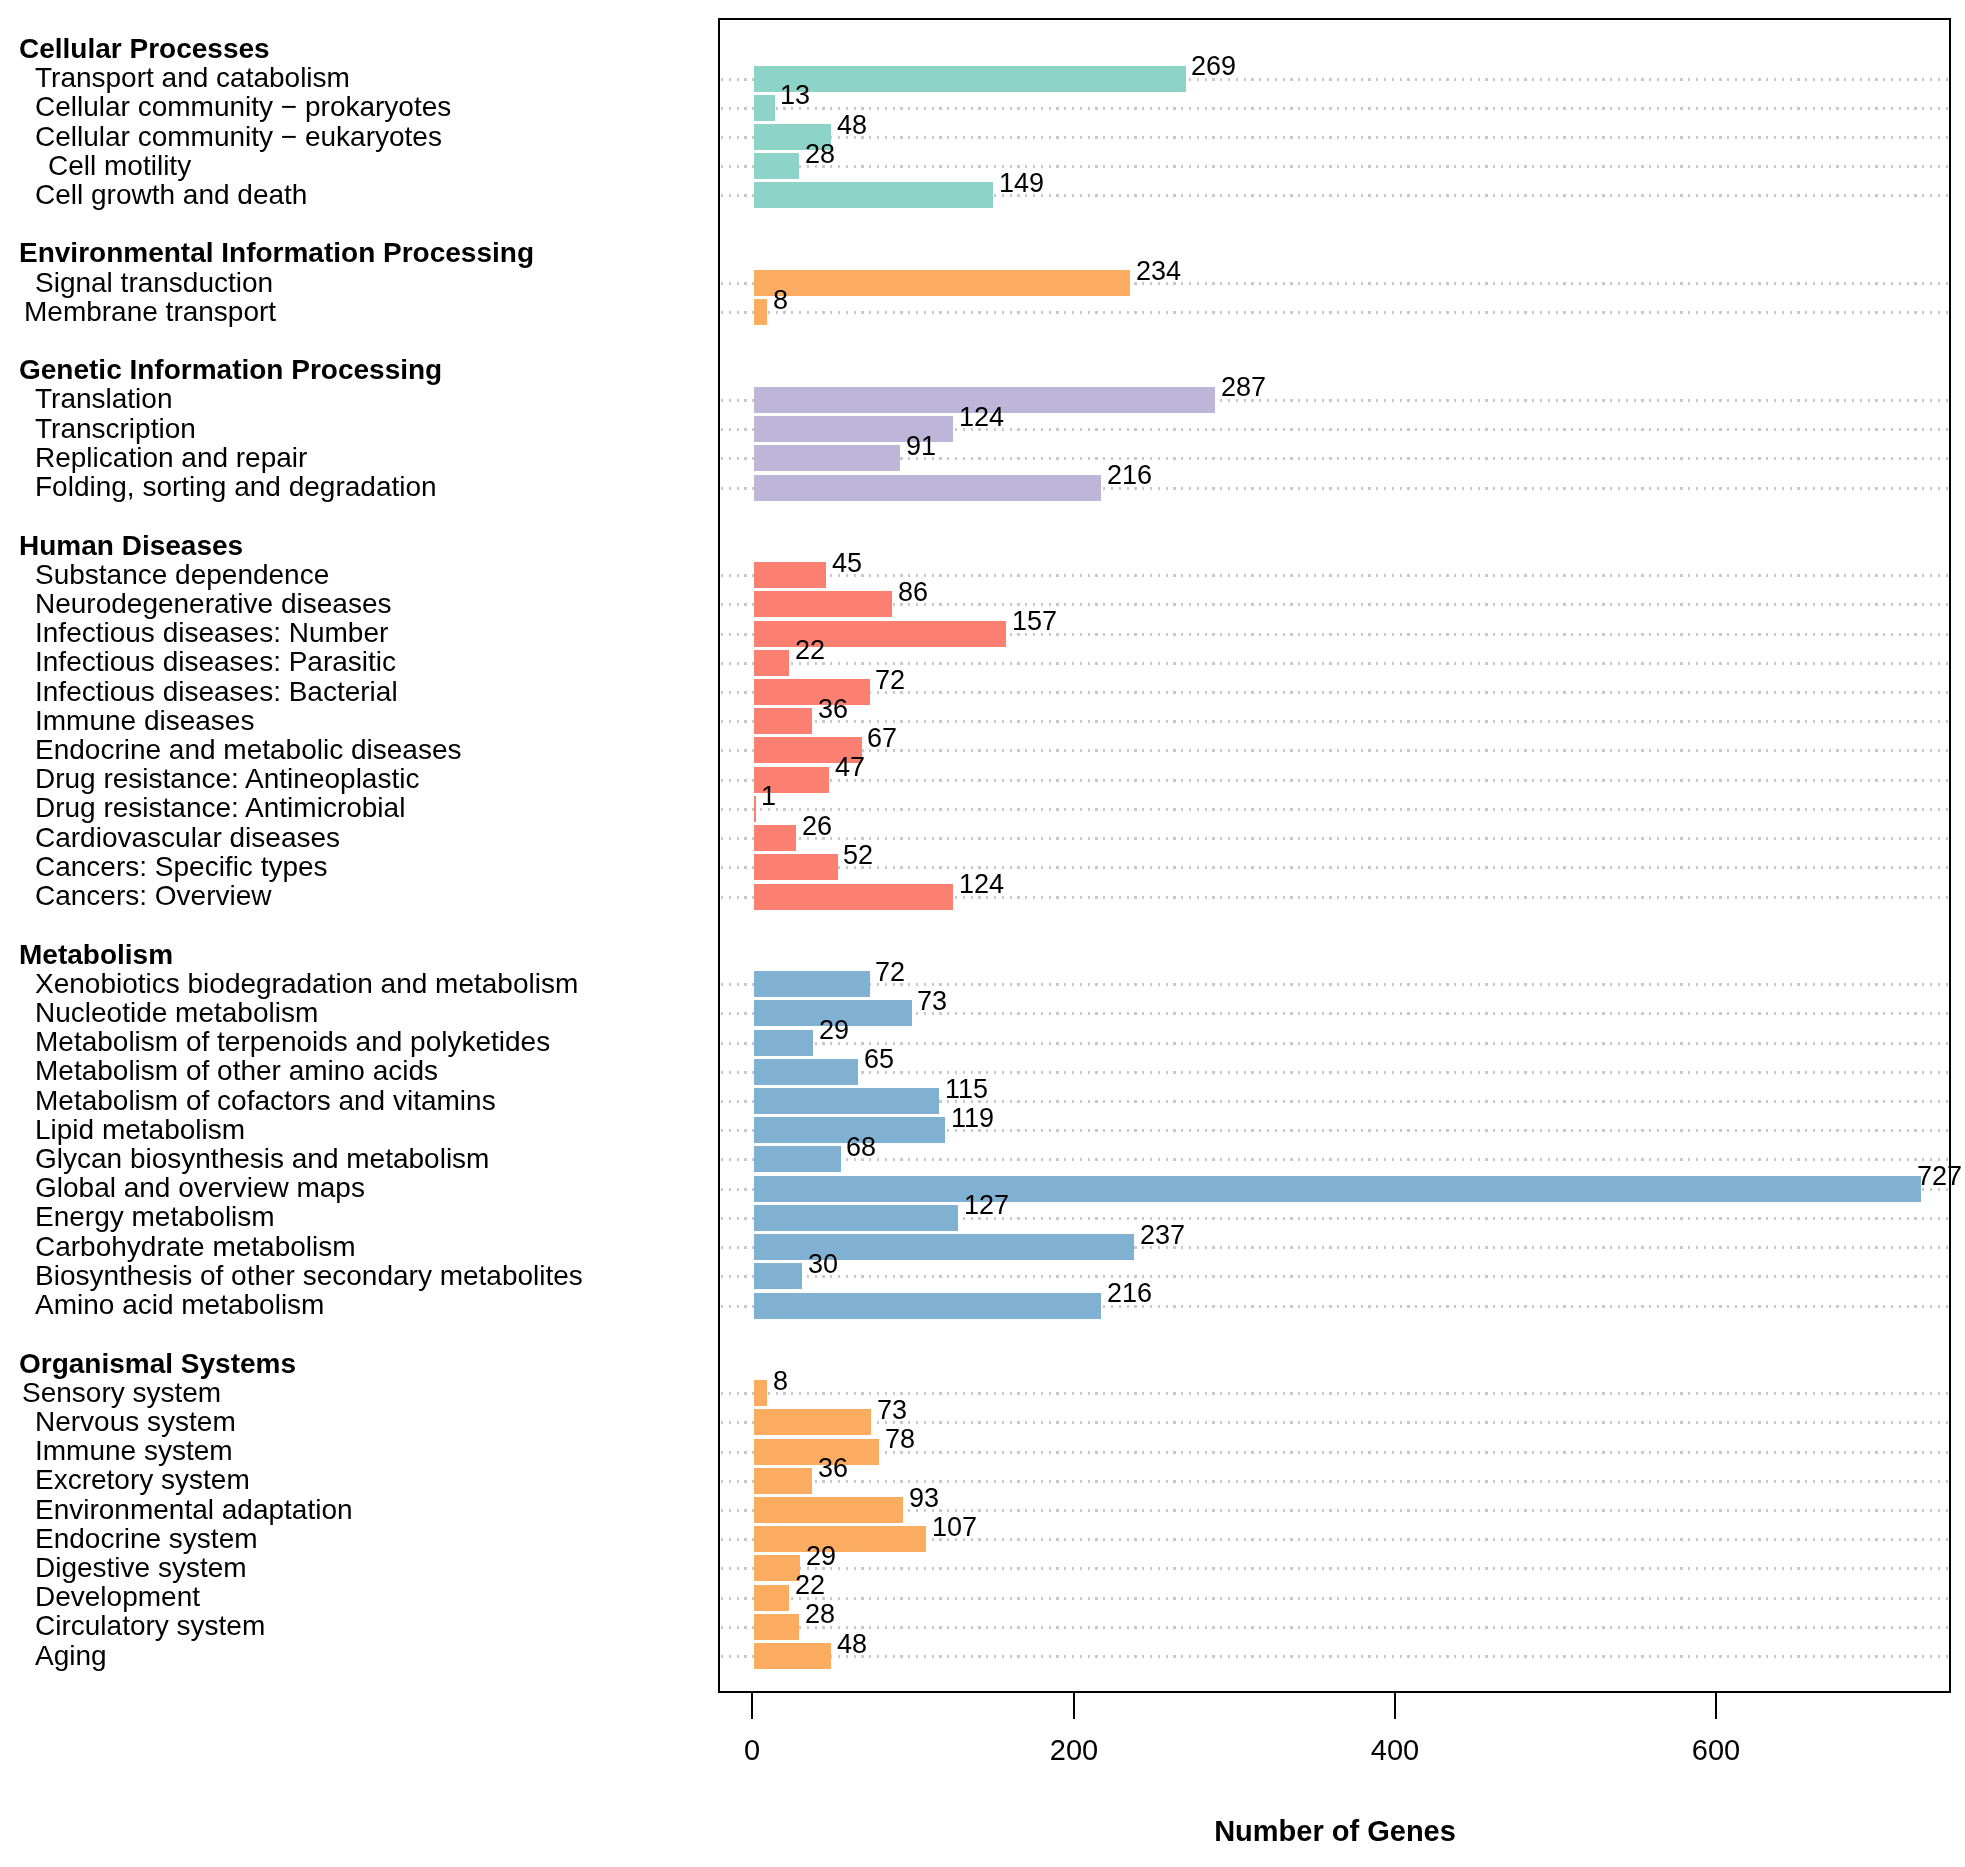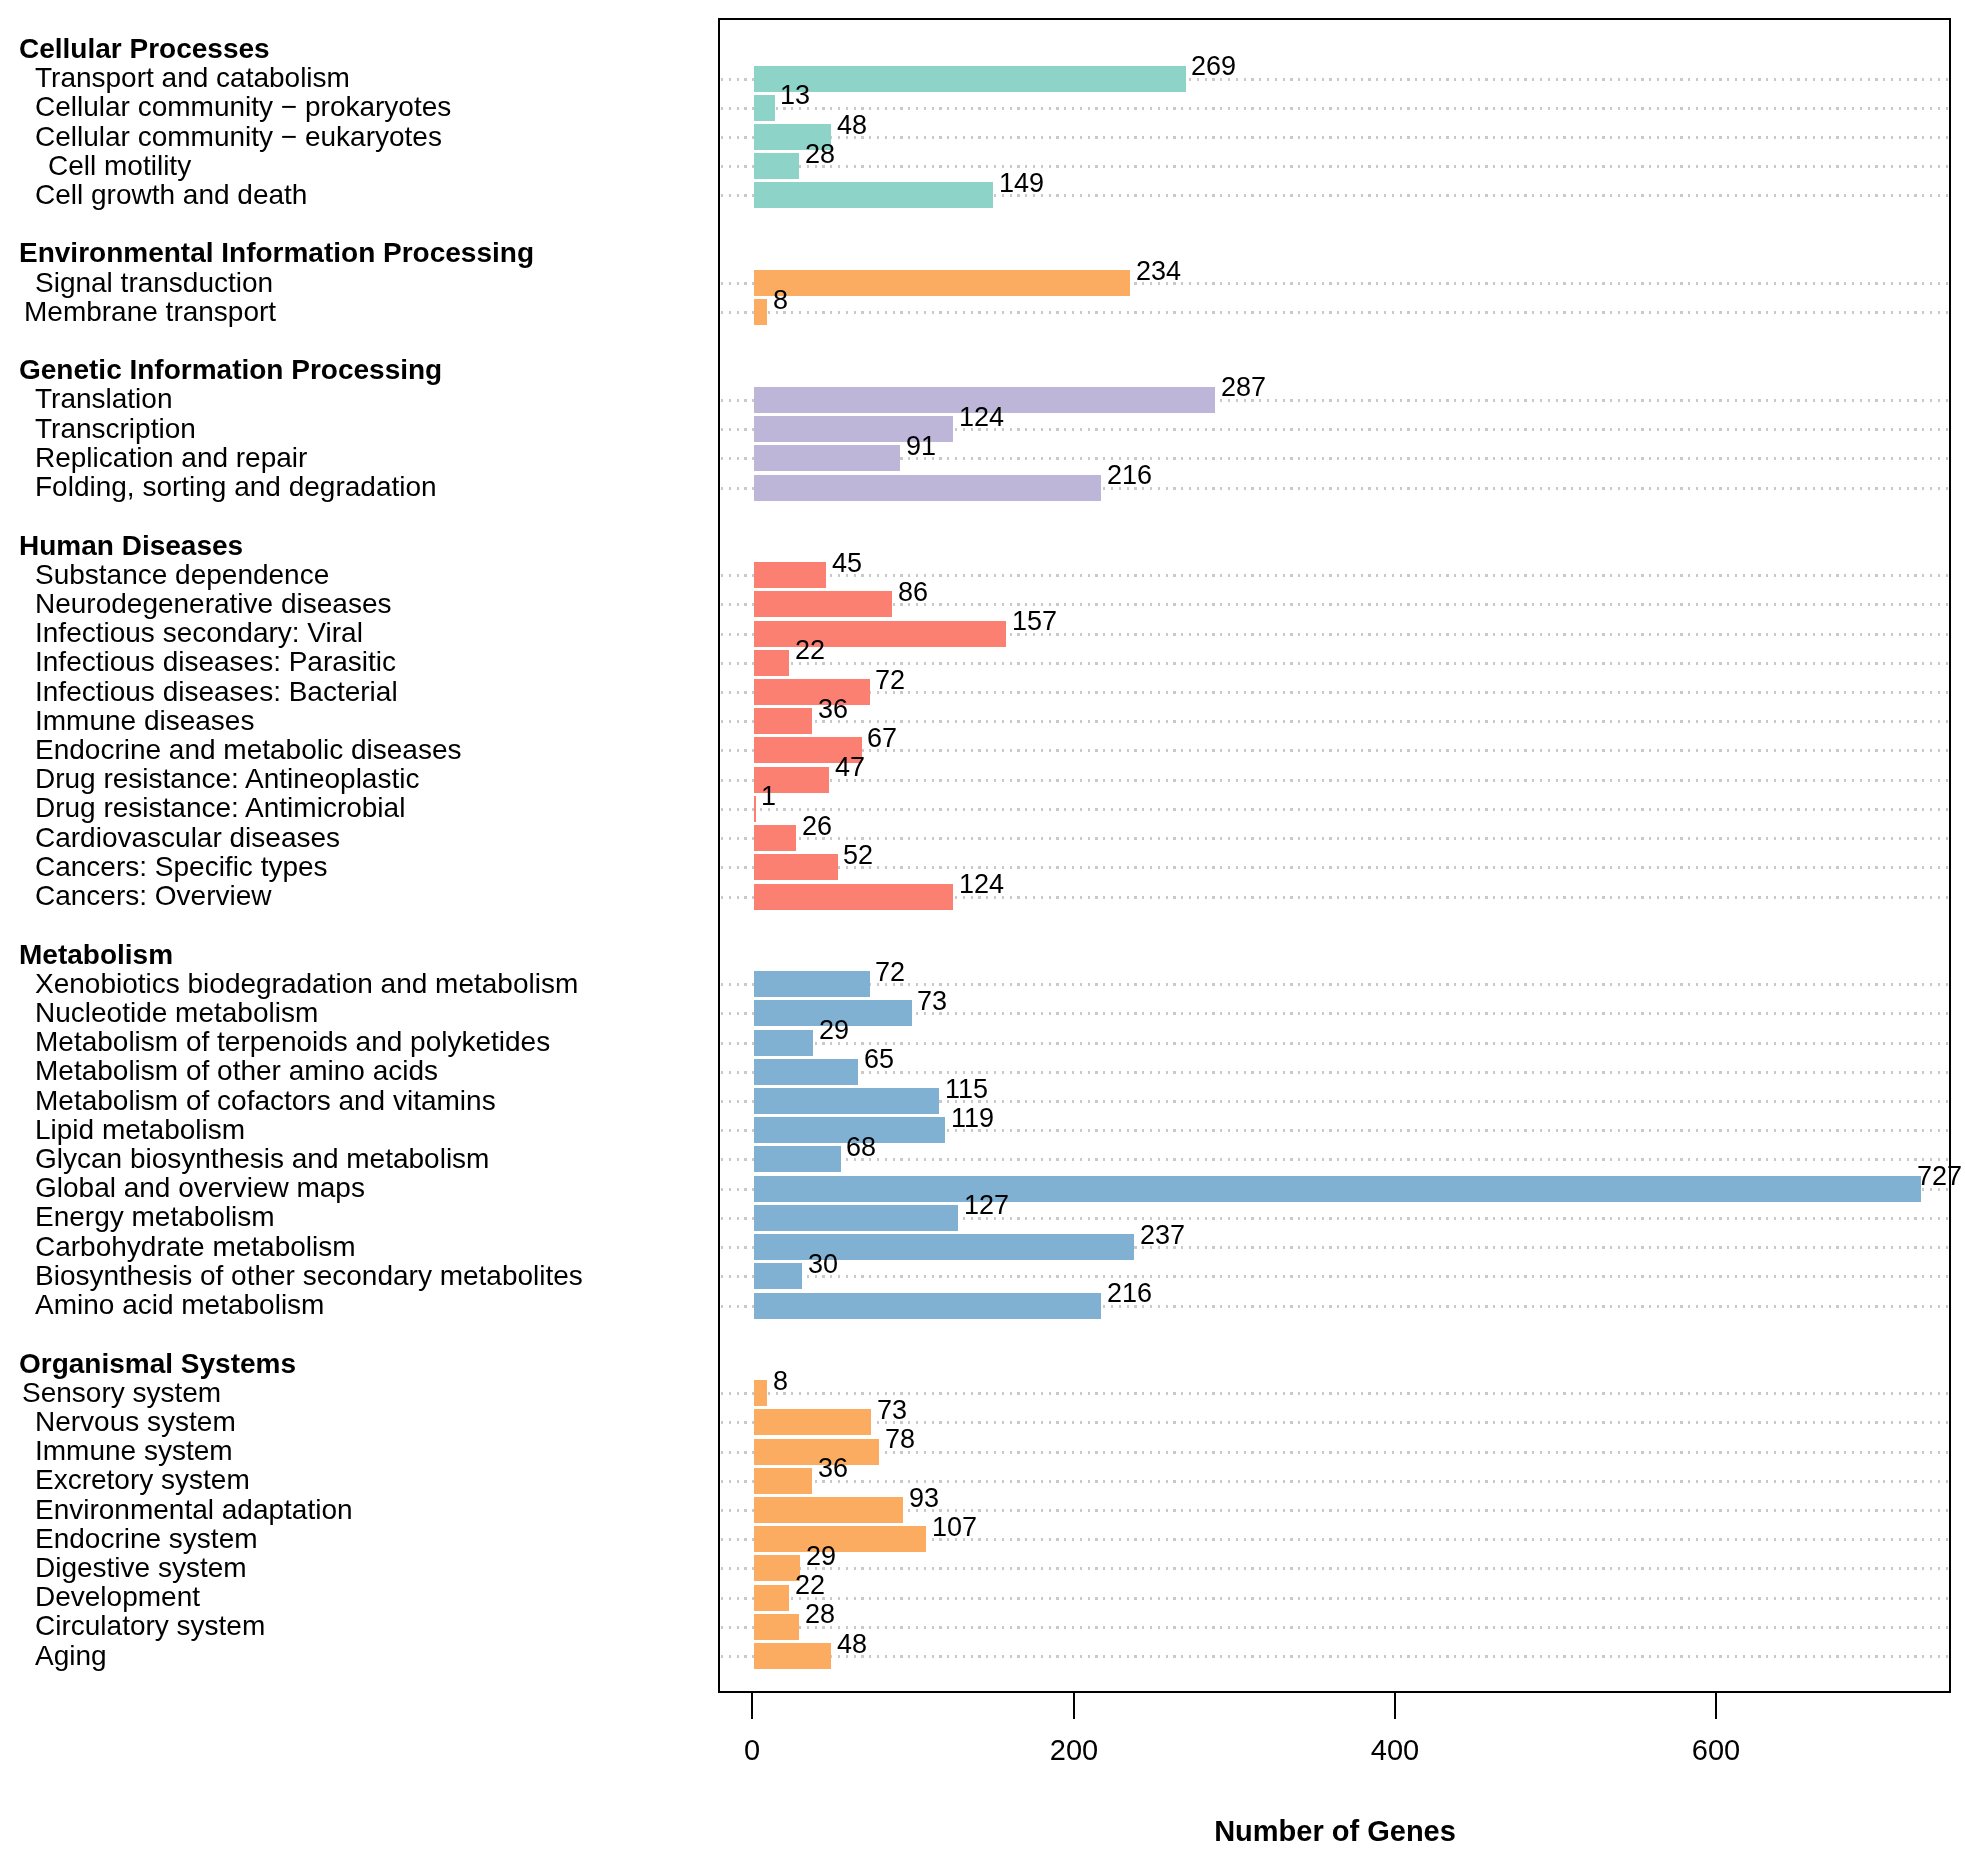--- a/index.html
+++ b/index.html
@@ -89,21 +89,21 @@
       <div class="lbl" style="left: 35px; top: 282px;">Signal transduction</div>
       <div class="lbl" style="left: 24px; top: 311px;">Membrane transport</div>
       <div class="heading" style="left: 19px; top: 369px;">Genetic Information Processing</div>
       <div class="lbl" style="left: 35px; top: 398px;">Translation</div>
       <div class="lbl" style="left: 35px; top: 428px;">Transcription</div>
       <div class="lbl" style="left: 35px; top: 457px;">Replication and repair</div>
       <div class="lbl" style="left: 35px; top: 486px;">Folding, sorting and degradation</div>
       <div class="heading" style="left: 19px; top: 545px;">Human Diseases</div>
       <div class="lbl" style="left: 35px; top: 574px;">Substance dependence</div>
       <div class="lbl" style="left: 35px; top: 603px;">Neurodegenerative diseases</div>
-      <div class="lbl" style="left: 35px; top: 632px;">Infectious secondary: Viral</div>
+      <div class="lbl" style="left: 35px; top: 632px;">Infectious diseases: Number</div>
       <div class="lbl" style="left: 35px; top: 661px;">Infectious diseases: Parasitic</div>
       <div class="lbl" style="left: 35px; top: 691px;">Infectious diseases: Bacterial</div>
       <div class="lbl" style="left: 35px; top: 720px;">Immune diseases</div>
       <div class="lbl" style="left: 35px; top: 749px;">Endocrine and metabolic diseases</div>
       <div class="lbl" style="left: 35px; top: 778px;">Drug resistance: Antineoplastic</div>
       <div class="lbl" style="left: 35px; top: 807px;">Drug resistance: Antimicrobial</div>
       <div class="lbl" style="left: 35px; top: 837px;">Cardiovascular diseases</div>
       <div class="lbl" style="left: 35px; top: 866px;">Cancers: Specific types</div>
       <div class="lbl" style="left: 35px; top: 895px;">Cancers: Overview</div>
       <div class="heading" style="left: 19px; top: 954px;">Metabolism</div>

